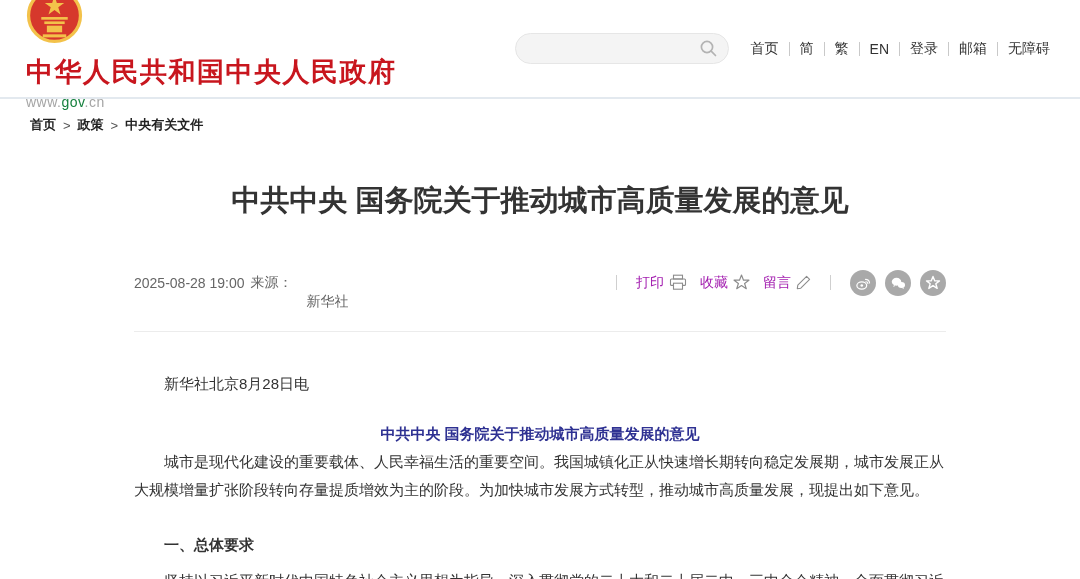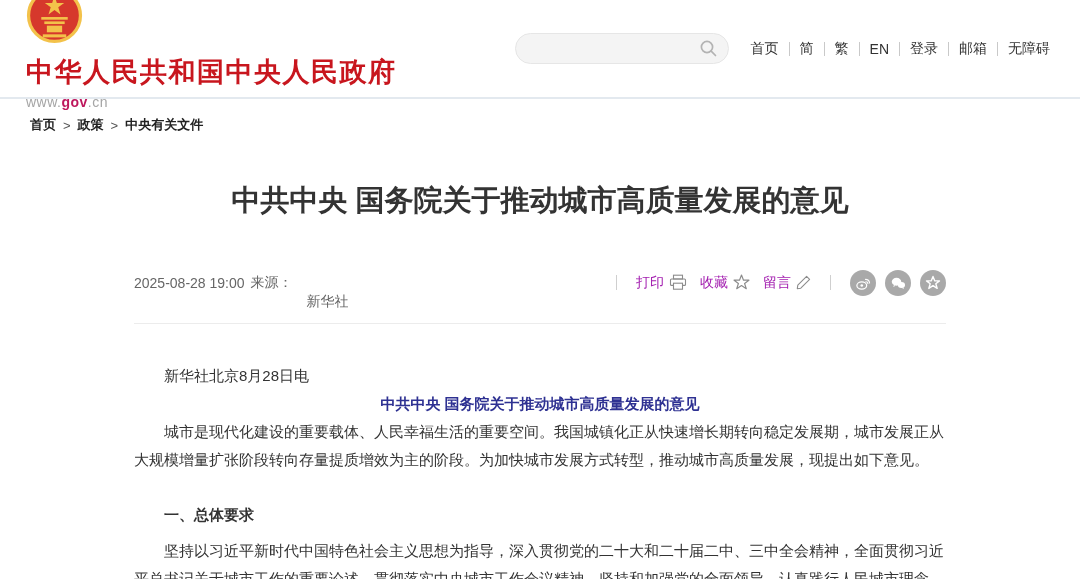--- a/index.html
+++ b/index.html
@@ -29,21 +29,21 @@
   .emblem { width: 57px; height: 57px; flex: 0 0 auto; }
   .brand-text { display: flex; flex-direction: column; }
   .site-title {
     font-size: 27px;
     font-weight: bold;
     color: #c8161e;
     letter-spacing: 1.5px;
     line-height: 1.15;
   }
   .site-url { font-size: 14px; color: #a5a5a5; margin-top: 5px; letter-spacing: .5px; }
-  .site-url .gov { color: #be185d; font-weight: bold; }
+  .site-url .gov { color: #15803d; font-weight: normal; }
 
   .header-right { display: flex; align-items: center; gap: 22px; }
   .search-box {
     width: 214px;
     height: 31px;
     background: #f4f4f4;
     border: 1px solid #e6e6e6;
     border-radius: 16px;
     display: flex;
     align-items: center;
@@ -97,21 +97,21 @@
     margin-top: 38px;
   }
 
   .meta-row {
     margin-top: 34px;
     display: flex;
     align-items: center;
     justify-content: space-between;
     font-size: 14px;
     color: #666;
-    padding-bottom: 12px;
+    padding-bottom: 20px;
     border-bottom: 1px solid #ececec;
   }
   .meta-left { display: flex; align-items: center; gap: 6px; white-space: nowrap; }
   .meta-left .src-name { margin-left: 8px; margin-top: 38px; }
   .meta-right { display: flex; align-items: center; gap: 13px; }
   .fontsize-group { display: flex; align-items: center; gap: 9px; white-space: nowrap; }
   .fontsize-group .fs-label { color: #666; }
   .fs-option { cursor: pointer; color: #444; }
   .fs-option.active { color: #2d66a3; font-weight: bold; }
   .meta-sep { width: 1px; height: 15px; background: #cfcfcf; margin: 0 6px; }
@@ -128,21 +128,21 @@
   }
 
   
   .article-body {
     padding-top: 38px;
     font-size: 15px;
     line-height: 28px;
     color: #333;
   }
   .article-body p.indent { text-indent: 2em; }
-  .dateline { }
+  .dateline { margin-bottom: 22px; }
   .doc-title {
     text-align: center;
     font-weight: bold;
     color: #2e3192;
     margin-bottom: 0;
   }
   .doc-date {
     text-align: center;
     color: #2e3192;
     margin-bottom: 12px;

